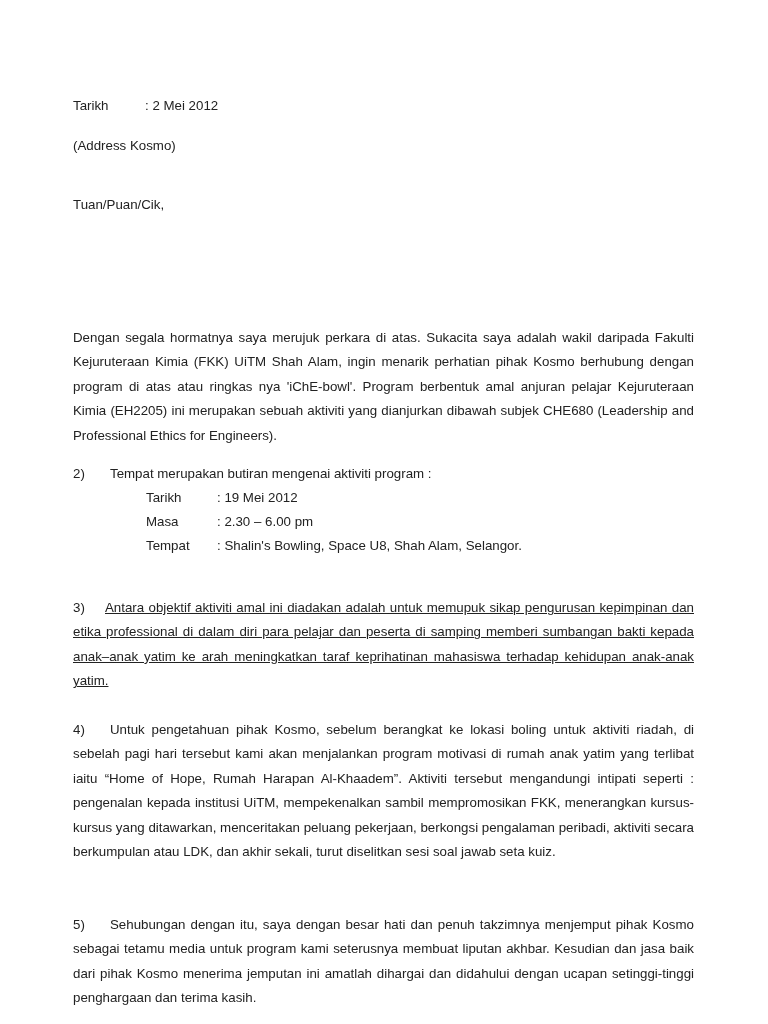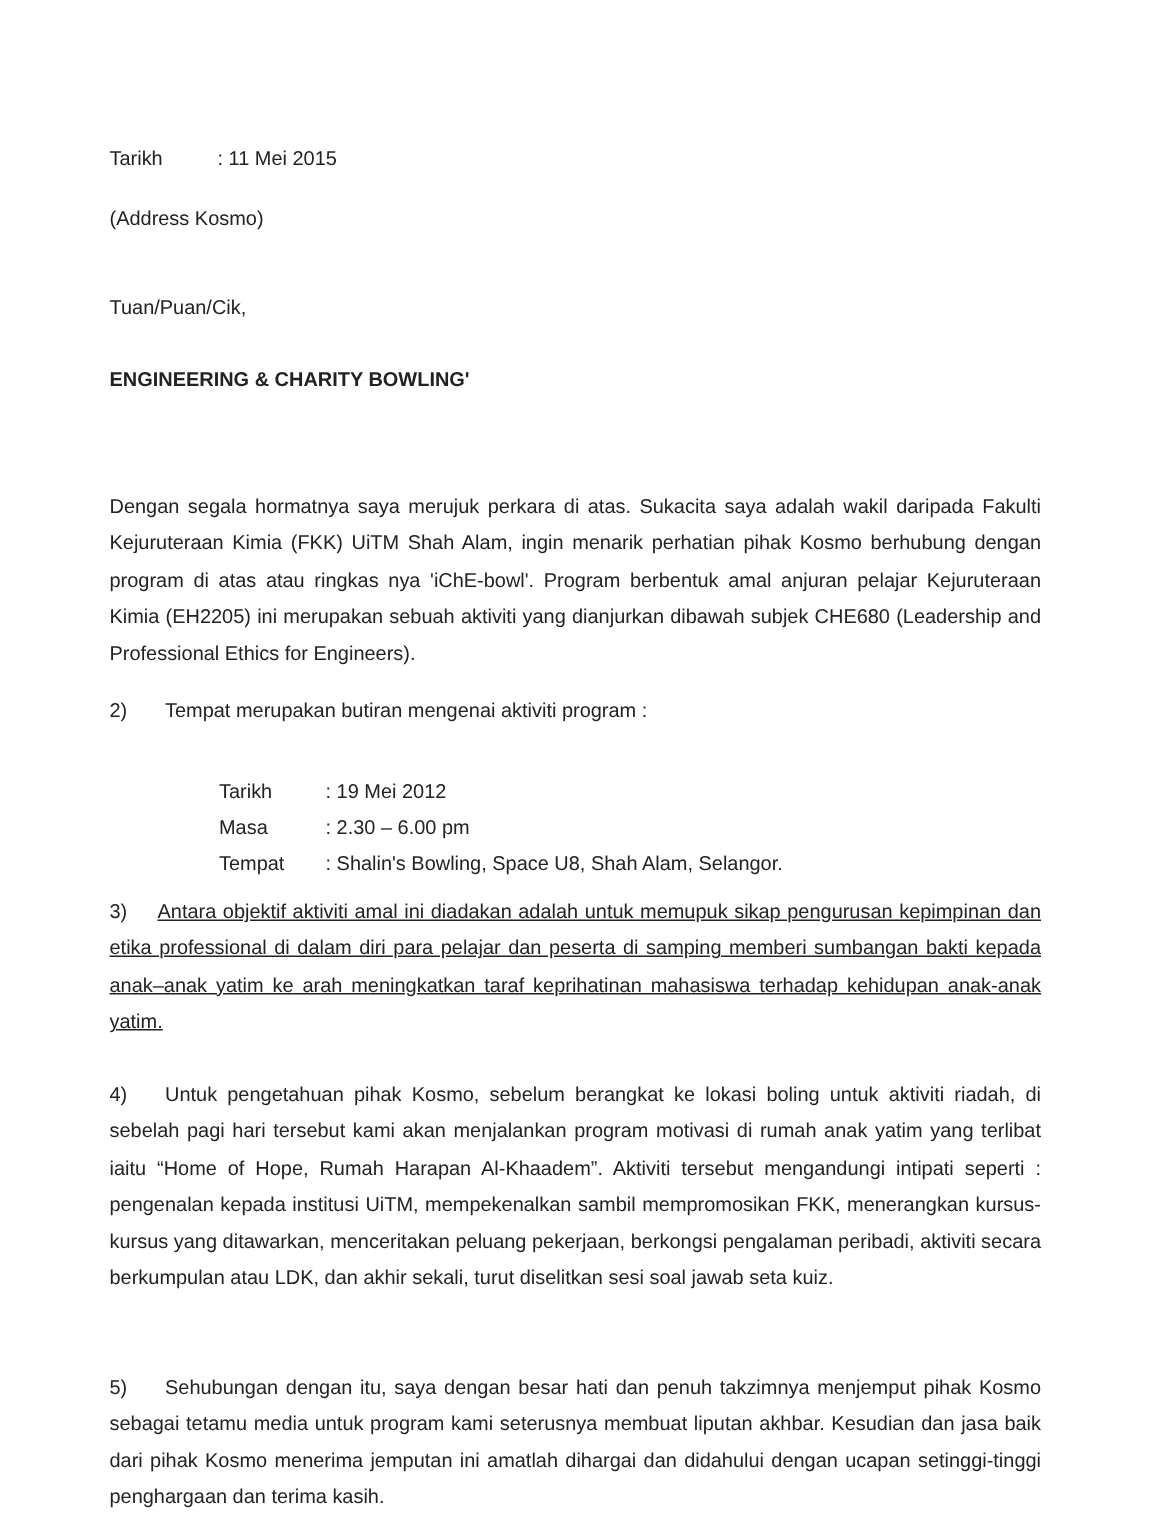--- a/index.html
+++ b/index.html
@@ -55,46 +55,44 @@
     }
     .num-tight {
       display: inline-block;
       width: 32px;
     }
     .detail-row {
       position: absolute;
       left: 73px;
       line-height: 16px;
       white-space: nowrap;
-      margin-top: 30px;
     }
     .detail-key {
       display: inline-block;
       width: 71px;
     }
     .date-key {
       display: inline-block;
       width: 72px;
     }
   </style>
 </head>
 <body>
 
 <div class="page">
 
   <div class="line" style="top:98px;">
-    <span class="date-key">Tarikh</span><span>: 11 Mei 2015</span>
+    <span class="date-key">Tarikh</span><span>: 2 Mei 2012</span>
   </div>
 
   <div class="line" style="top:138px;">(Address Kosmo)</div>
 
   <div class="line" style="top:197px;">Tuan/Puan/Cik,</div>
 
   <div class="block heading" style="top:241px;">
-    <div>ENGINEERING &amp; CHARITY BOWLING'</div>
   </div>
 
   <div class="block para" style="top:314px;">Dengan segala hormatnya saya merujuk perkara di atas. Sukacita saya adalah wakil daripada Fakulti Kejuruteraan Kimia (FKK) UiTM Shah Alam, ingin menarik perhatian pihak Kosmo berhubung dengan program di atas atau ringkas nya 'iChE-bowl'. Program berbentuk amal anjuran pelajar Kejuruteraan Kimia (EH2205) ini merupakan sebuah aktiviti yang dianjurkan dibawah subjek CHE680 (Leadership and Professional Ethics for Engineers).</div>
 
   <div class="line" style="top:466px;">
     <span class="num">2)</span><span>Tempat merupakan butiran mengenai aktiviti program :</span>
   </div>
 
   <div class="detail-row" style="top:490px;">
     <span class="detail-key">Tarikh</span><span>: 19 Mei 2012</span>

